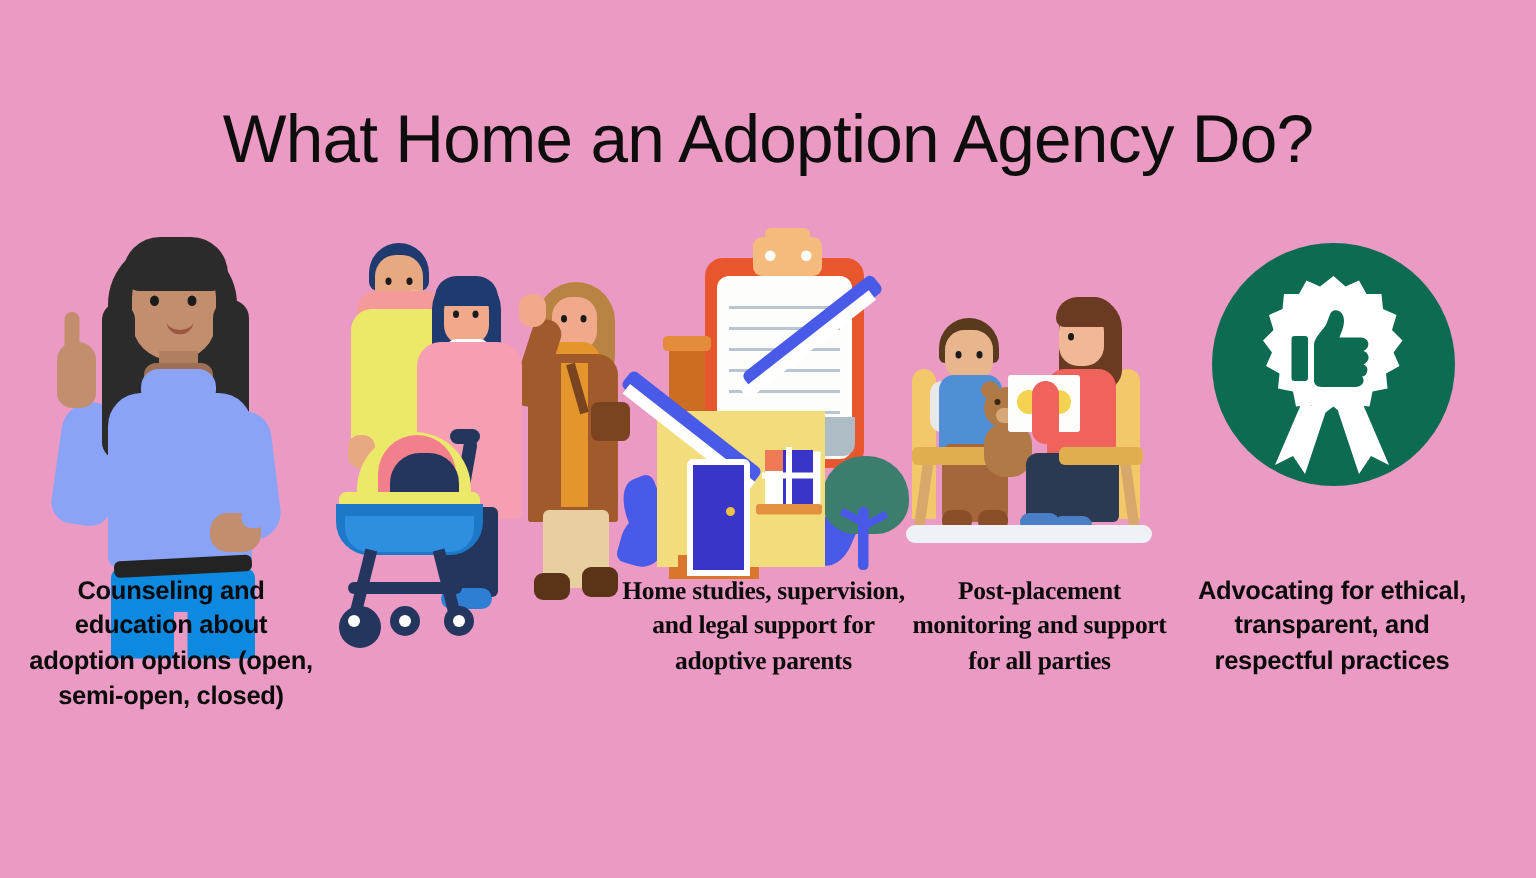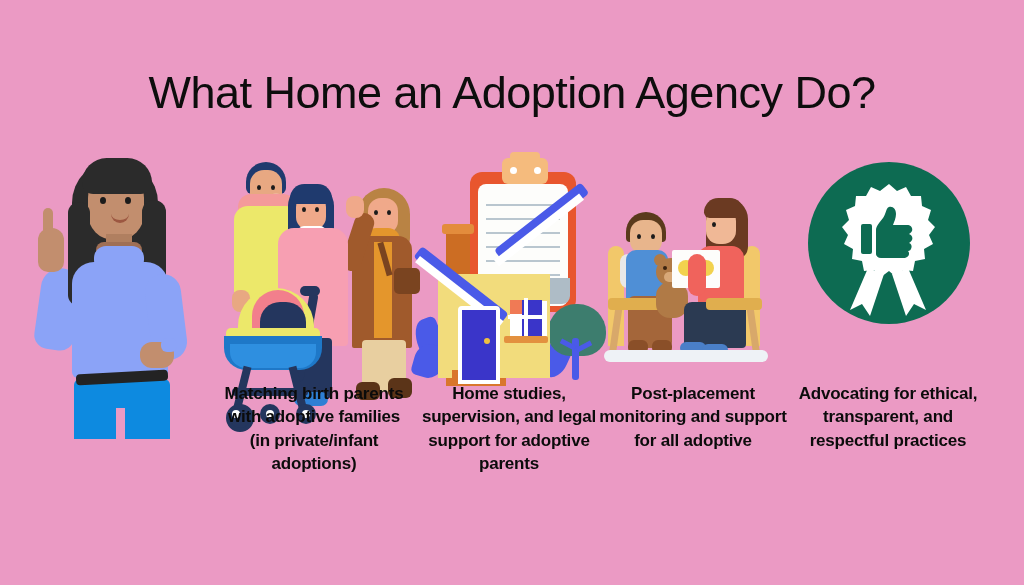--- a/index.html
+++ b/index.html
@@ -58,21 +58,21 @@
     top: 232px;
     left: 0;
     width: 196px;
     text-align: center;
     font-size: 17px;
     font-weight: bold;
     line-height: 1.38;
     color: #0b0b0b;
     letter-spacing: -0.2px;
   }
-  .col-3 .caption, .col-4 .caption { width: 190px; }
+  .col-3 .caption, .col-4 .caption { width: 190px; font-family: Liberation Serif, serif; }
   .col-5 .caption { width: 200px; left: -2px; }
 
   
   .sh { position: absolute; }
 
   
   .f1-hair-back { left: 56px; top: 10px; width: 86px; height: 140px; background:#2b2b2b; border-radius: 43px 43px 30px 30px; }
   .f1-hair-l { left: 52px; top: 52px; width: 22px; height: 104px; background:#2b2b2b; border-radius: 11px; }
   .f1-hair-r { left: 126px; top: 50px; width: 24px; height: 110px; background:#2b2b2b; border-radius: 12px; }
   .f1-face { left: 72px; top: 20px; width: 56px; height: 70px; background:#c28e6e; border-radius: 28px 28px 26px 26px; }
@@ -256,20 +256,21 @@
       <div class="sh f1-neckline"></div>
       <div class="sh f1-body"></div>
       <div class="sh f1-collar"></div>
       <div class="sh f1-arm-r"></div>
       <div class="sh f1-hand-hip"></div>
       <div class="sh f1-cuff"></div>
       <div class="sh f1-pants"></div>
       <div class="sh f1-belt"></div>
       <div class="sh f1-pant-gap"></div>
     </div>
+    <div class="caption">Counseling and education about adoption options (open, semi-open, closed)</div>
   </div>
 
   <div class="column col-2">
     <div class="art">
       <div class="sh f2-g-hair"></div>
       <div class="sh f2-g-face"></div>
       <div class="sh f2-g-eye1"></div>
       <div class="sh f2-g-eye2"></div>
       <div class="sh f2-g-scarf"></div>
       <div class="sh f2-g-coat"></div>
@@ -313,21 +314,20 @@
       <div class="sh f2-frame1"></div>
       <div class="sh f2-frame2"></div>
       <div class="sh f2-frame-h"></div>
       <div class="sh f2-wheel1"></div>
       <div class="sh f2-wheel2"></div>
       <div class="sh f2-wheel3"></div>
       <div class="sh f2-wheel-in1"></div>
       <div class="sh f2-wheel-in2"></div>
       <div class="sh f2-wheel-in3"></div>
     </div>
-    <div class="caption">Matching birth parents with adoptive families (in private/infant adoptions)</div>
   </div>
 
   <div class="column col-3">
     <div class="art">
       <div class="sh f3-clip-body"></div>
       <div class="sh f3-clip-paper"></div>
       <div class="sh f3-line" style="top:54px"></div>
       <div class="sh f3-line" style="top:68px"></div>
       <div class="sh f3-line" style="top:82px"></div>
       <div class="sh f3-line" style="top:96px"></div>
@@ -404,21 +404,21 @@
       <div class="sh f4-th-legs"></div>
       <div class="sh f4-chair2-seat"></div>
       <div class="sh f4-th-shoe1"></div>
       <div class="sh f4-th-shoe2"></div>
       <div class="sh f4-card"></div>
       <div class="sh f4-emoji1"></div>
       <div class="sh f4-emoji2"></div>
       <div class="sh f4-th-arm"></div>
       <div class="sh f4-rug"></div>
     </div>
-    <div class="caption">Post-placement monitoring and support for all adoptive</div>
+    <div class="caption">Post-placement monitoring and support for all parties</div>
   </div>
 
   <div class="column col-5">
     <div class="art">
       <div class="sh f5-circle"></div>
       <svg width="196" height="196" viewBox="0 0 196 196" style="position:absolute;left:0;top:0;">
 
         <polygon points="78,118 60,160 72,154 80,166 94,124" fill="#ffffff"></polygon>
         <polygon points="118,118 136,160 124,154 116,166 102,124" fill="#ffffff"></polygon>
 

